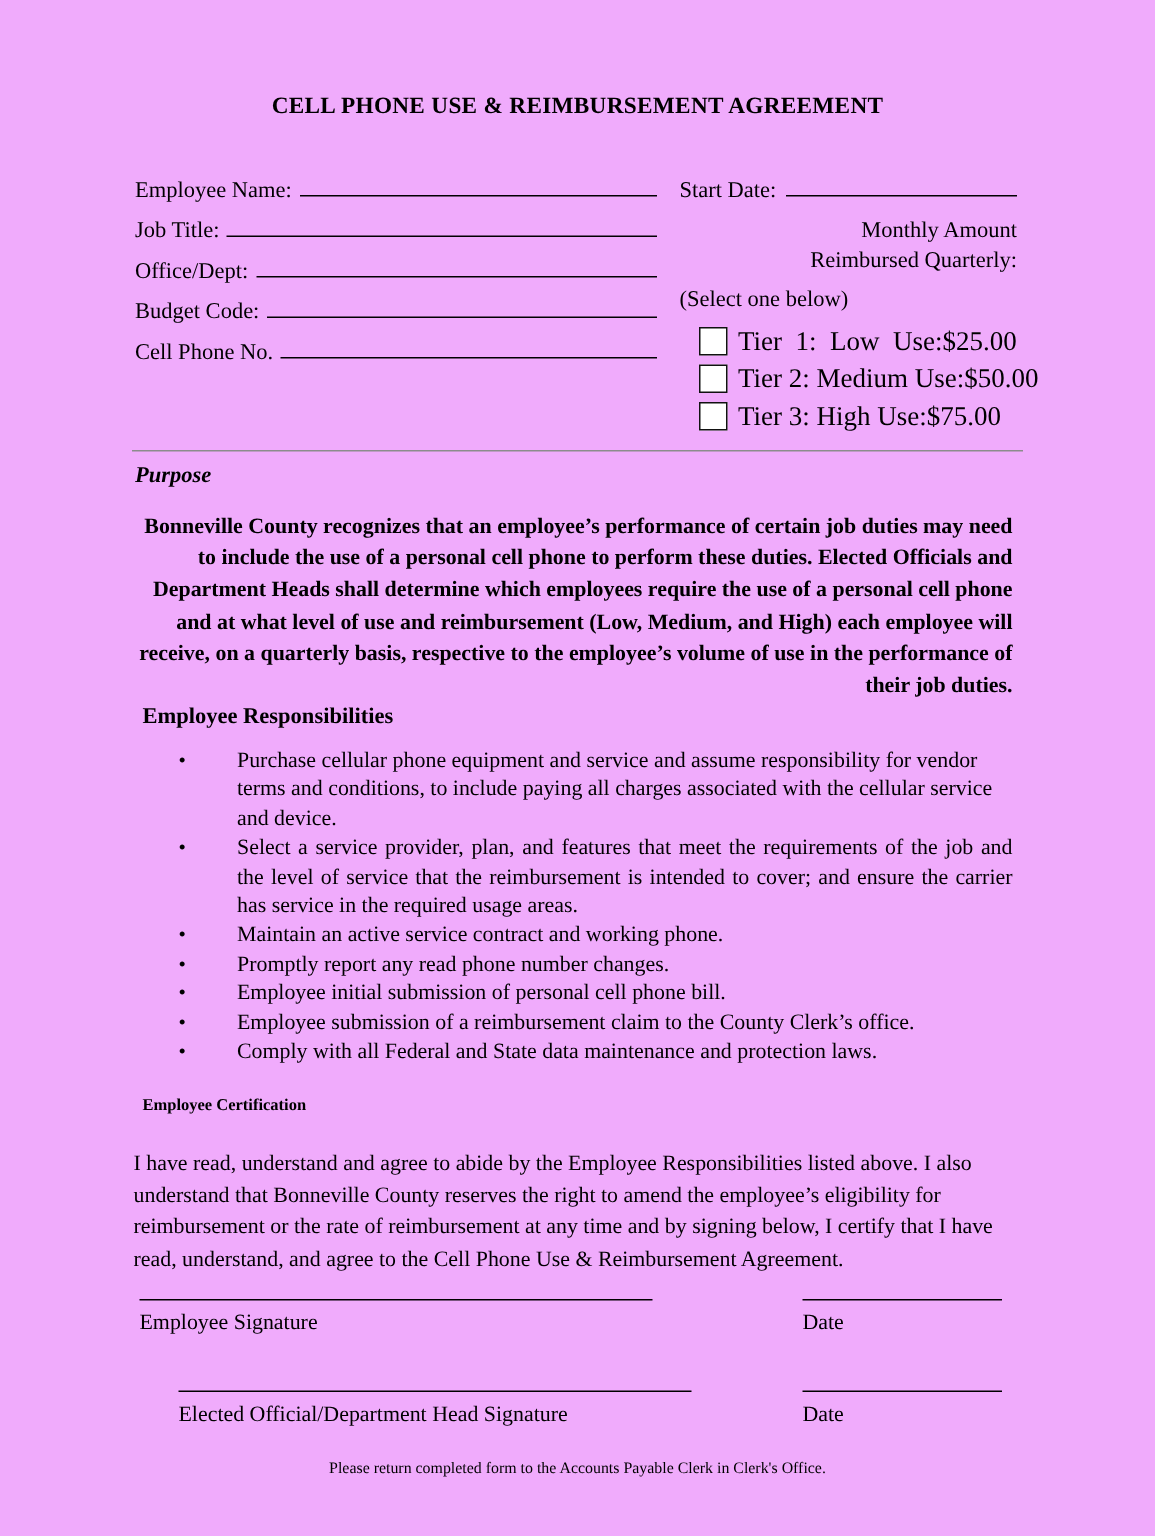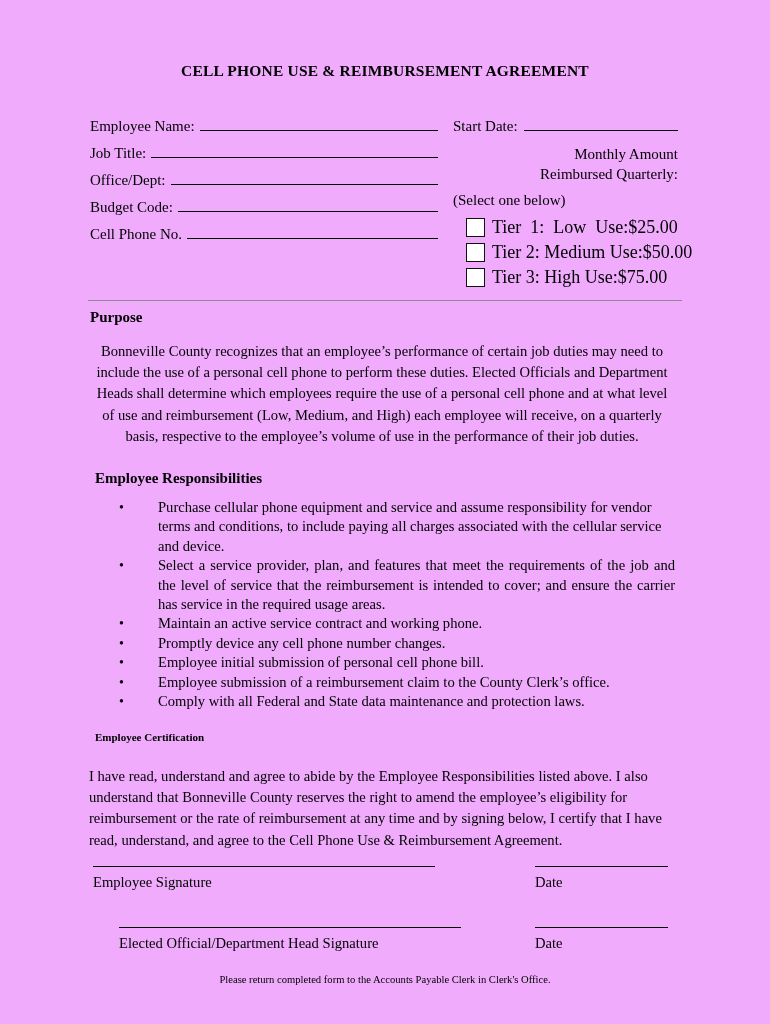--- a/index.html
+++ b/index.html
@@ -112,28 +112,30 @@
     height: 0;
     border-top: 1.6px solid #8c8c8c;
   }
 
   
   .h-purpose {
     position: absolute;
     left: 90px; top: 309px;
     font-size: 15px;
     font-weight: bold;
+    font-style: italic;
   }
   .p-purpose {
     position: absolute;
     left: 89px; top: 341px;
     width: 586px;
     font-size: 14.6px;
     line-height: 21.2px;
-    text-align: center;
+    text-align: right;
+    font-weight: bold;
   }
 
   .h-resp {
     position: absolute;
     left: 95px; top: 470px;
     font-size: 15px;
     font-weight: bold;
   }
   .bullets {
     position: absolute;
@@ -274,21 +276,21 @@
     <div class="bullet-item justify">
       <span class="dot">•</span>
       <span>Select a service provider, plan, and features that meet the requirements of the job and the level of service that the reimbursement is intended to cover; and ensure the carrier has service in the required usage areas.</span>
     </div>
     <div class="bullet-item">
       <span class="dot">•</span>
       <span>Maintain an active service contract and working phone.</span>
     </div>
     <div class="bullet-item">
       <span class="dot">•</span>
-      <span>Promptly device any cell phone number changes.</span>
+      <span>Promptly report any read phone number changes.</span>
     </div>
     <div class="bullet-item">
       <span class="dot">•</span>
       <span>Employee initial submission of personal cell phone bill.</span>
     </div>
     <div class="bullet-item">
       <span class="dot">•</span>
       <span>Employee submission of a reimbursement claim to the County Clerk’s office.</span>
     </div>
     <div class="bullet-item">

